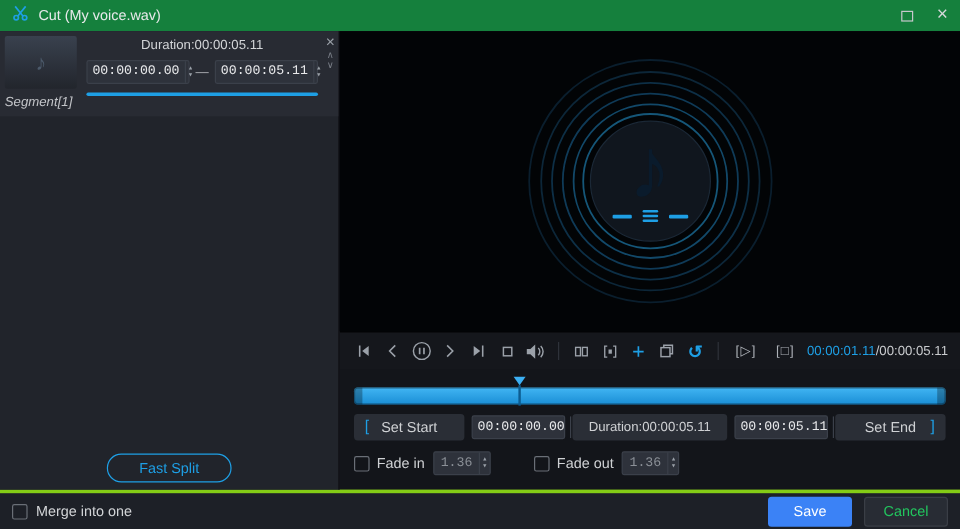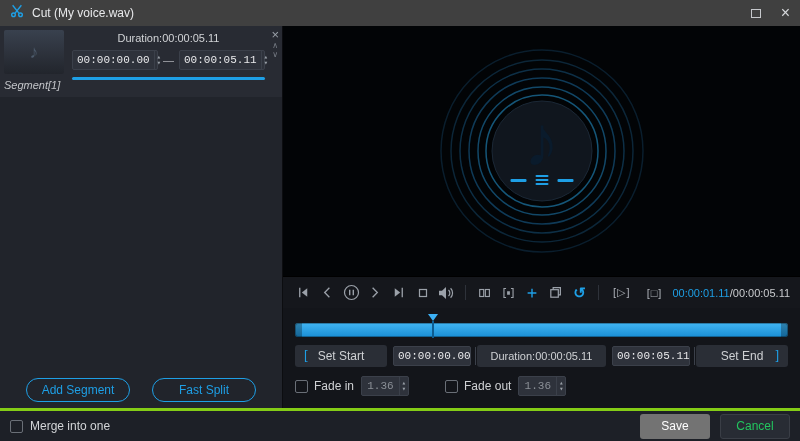--- a/index.html
+++ b/index.html
@@ -1,21 +1,21 @@
 <!DOCTYPE html>
 <html><head>
 <meta charset="utf-8">
 <style>
   * { box-sizing: border-box; margin: 0; padding: 0; }
   html,body { width:800px; height:441px; background:#101114; }
   body { font-family:"Liberation Sans", sans-serif; overflow:hidden; }
   .window { width:800px; height:441px; display:flex; flex-direction:column; background:#1b1d23; color:#d0d2d5; }
 
   
-  .titlebar { height:26px; flex:0 0 26px; background:#404040; display:flex; align-items:center; padding:0 10px; }
+  .titlebar { height:26px; flex:0 0 26px; background:#15803d; display:flex; align-items:center; padding:0 10px; }
   .titlebar .title { font-size:12px; color:#e8e9eb; margin-left:8px; }
   .win-controls { margin-left:auto; display:flex; align-items:center; gap:20px; }
   .max-box { width:10px; height:9px; border:1px solid #c6c8cc; }
   .close-x { color:#d6d8db; font-size:16px; line-height:1; cursor:default; }
 
   
   .main { flex:1; display:flex; min-height:0; }
 
   
   .left-panel { width:283px; flex:0 0 283px; background:#21242b; position:relative; border-right:1px solid #0c0d10; }
@@ -88,21 +88,21 @@
   .fade-row { display:flex; align-items:center; margin:9px 12px 0; }
   .checkbox { width:13px; height:13px; border:1px solid #6a6f77; border-radius:2px; background:transparent; flex:0 0 13px; cursor:pointer; }
   .fade-label { font-size:12px; color:#cfd1d4; margin:0 7px 0 6px; }
   .fade-gap { width:36px; }
 
   
   .footer { height:33px; flex:0 0 33px; background:#1d2027; border-top:3px solid #84cc16; display:flex; align-items:center; padding:0 10px; }
   .merge-label { font-size:12px; color:#d2d4d7; margin-left:7px; }
   .footer .spacer { flex:1; }
   .btn { height:25px; min-width:70px; padding:0 14px; border:none; border-radius:3px; font-size:12px; font-family:inherit; cursor:pointer; }
-  .btn-save { background:#737373; color:#fff; margin-right:10px; }
+  .btn-save { background:#3b82f6; color:#fff; margin-right:10px; }
   .btn-cancel { background:#282c34; color:#22c55e; border:1px solid #3a3e46; }
 </style>
 </head>
 <body>
 
 <div class="window">
 
   <div class="titlebar">
     <span>
       <svg width="14" height="14" viewBox="0 0 16 16">
@@ -152,21 +152,20 @@
           <div class="seg-progress"></div>
         </div>
         <div class="seg-side">
           <span class="seg-close">×</span>
           <span class="seg-chev">∧</span>
           <span class="seg-chev">∨</span>
         </div>
       </div>
 
       <div class="left-actions">
-        <button class="pill-btn">Add Segment</button>
         <button class="pill-btn">Fast Split</button>
       </div>
     </div>
 
     <div class="right-panel">
 
       <div class="preview">
         <svg class="rings" width="212" height="212" viewBox="0 0 212 212">
           <circle cx="106" cy="106" r="101" fill="none" stroke="#0a1e2d" stroke-width="1.5"></circle>
           <circle cx="106" cy="106" r="91" fill="none" stroke="#0c2638" stroke-width="1.5"></circle>

